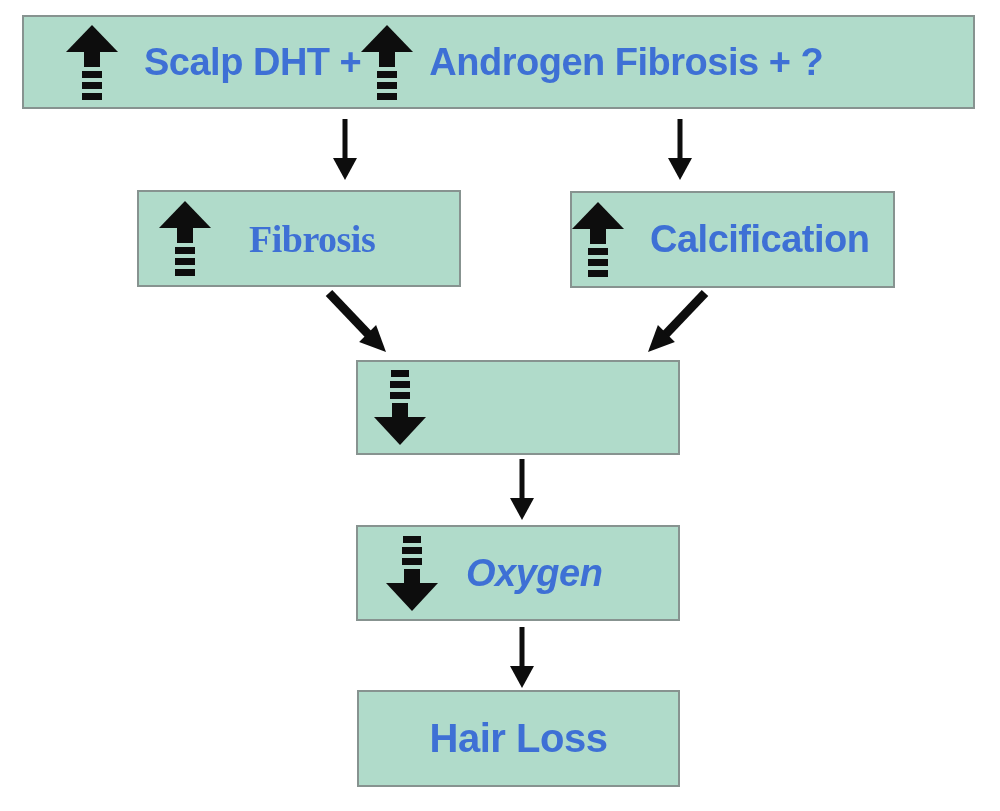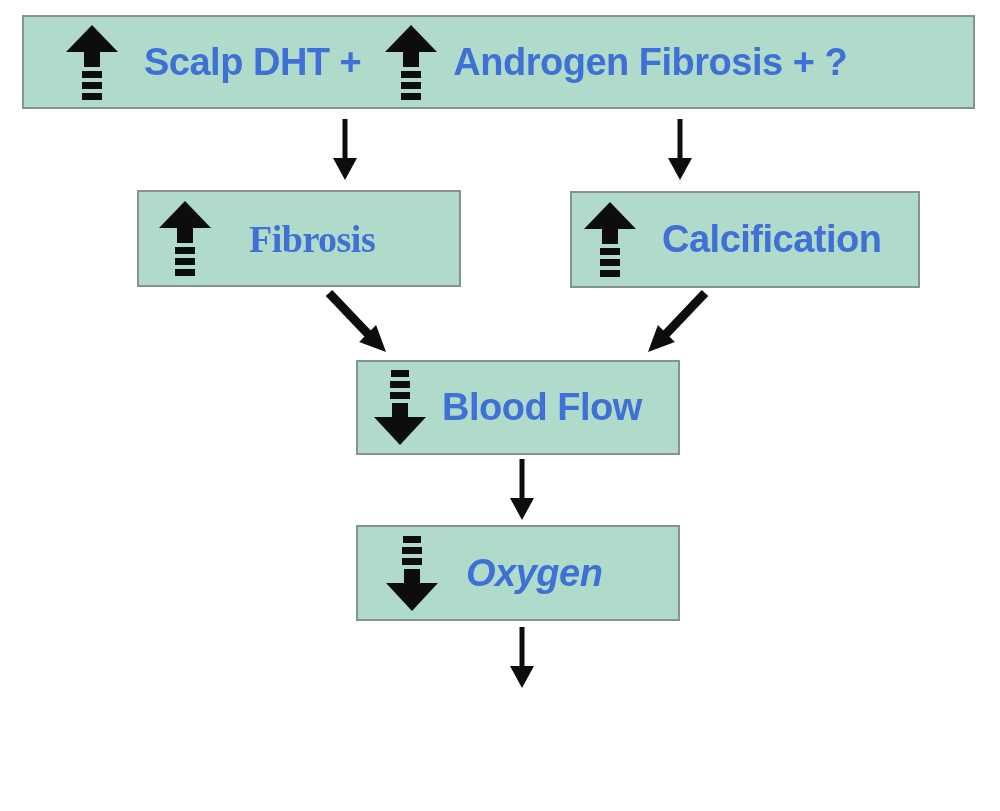--- a/index.html
+++ b/index.html
@@ -33,27 +33,27 @@
     letter-spacing: -0.5px;
     white-space: nowrap;
   }
   .icon { color: var(--arrow-color); flex: 0 0 auto; }
   .connector { position: absolute; color: var(--arrow-color); }
   .flip-h { transform: scaleX(-1); }
 
   
   .box-top          { left: 22px;  top: 15px;  width: 953px; height: 94px; padding-left: 42px; }
   .box-fibrosis     { left: 137px; top: 190px; width: 324px; height: 97px; padding-left: 20px; font-family: Liberation Serif, serif; }
-  .box-calcification{ left: 570px; top: 191px; width: 350px; height: 97px; padding-left: 12px; }
+  .box-calcification{ left: 570px; top: 191px; width: 325px; height: 97px; }
   .box-bloodflow    { left: 356px; top: 360px; width: 324px; height: 95px; padding-left: 16px; }
   .box-oxygen       { left: 356px; top: 525px; width: 324px; height: 96px; padding-left: 28px; font-style: italic; }
   .box-hairloss     { left: 357px; top: 690px; width: 323px; height: 97px; justify-content: center; }
 
   .box-top .icon        { margin-right: 26px; }
-  .box-top .label-1     { margin-right: 24px; }
+  .box-top .label-1     { }
   .box-top .icon-2      { margin-right: 16px; }
   .box-fibrosis .icon     { margin-right: 38px; }
   .box-calcification .icon{ margin-right: 26px; }
   .box-bloodflow .icon    { margin-right: 16px; }
   .box-oxygen .icon       { margin-right: 28px; }
 </style>
 </head>
 <body>
 
 <svg width="0" height="0" style="position:absolute">
@@ -121,32 +121,34 @@
       <use href="#diag-arrow"></use>
     </svg>
   <svg class="connector flip-h" style="left:636px; top:288px;" width="76" height="70" viewBox="0 0 76 70">
       <use href="#diag-arrow"></use>
     </svg>
 
   <div class="box box-bloodflow">
     <svg class="icon" width="52" height="75" viewBox="0 0 52 75">
         <use href="#dec-arrow"></use>
       </svg>
-    <span class="label">Blood Flow</span>
   </div>
 
   <svg class="connector" style="left:506px; top:459px;" width="32" height="62" viewBox="0 0 32 62">
       <use href="#v-arrow"></use>
     </svg>
 
   <div class="box box-oxygen">
     <svg class="icon" width="52" height="75" viewBox="0 0 52 75">
         <use href="#dec-arrow"></use>
       </svg>
     <span class="label">Oxygen</span>
   </div>
 
   <svg class="connector" style="left:506px; top:627px;" width="32" height="62" viewBox="0 0 32 62">
       <use href="#v-arrow"></use>
     </svg>
 
+  <div class="box box-hairloss">
+    <span class="label" style="font-size:40px;">Hair Loss</span>
+  </div>
 
 </div>
 
 </body></html>

